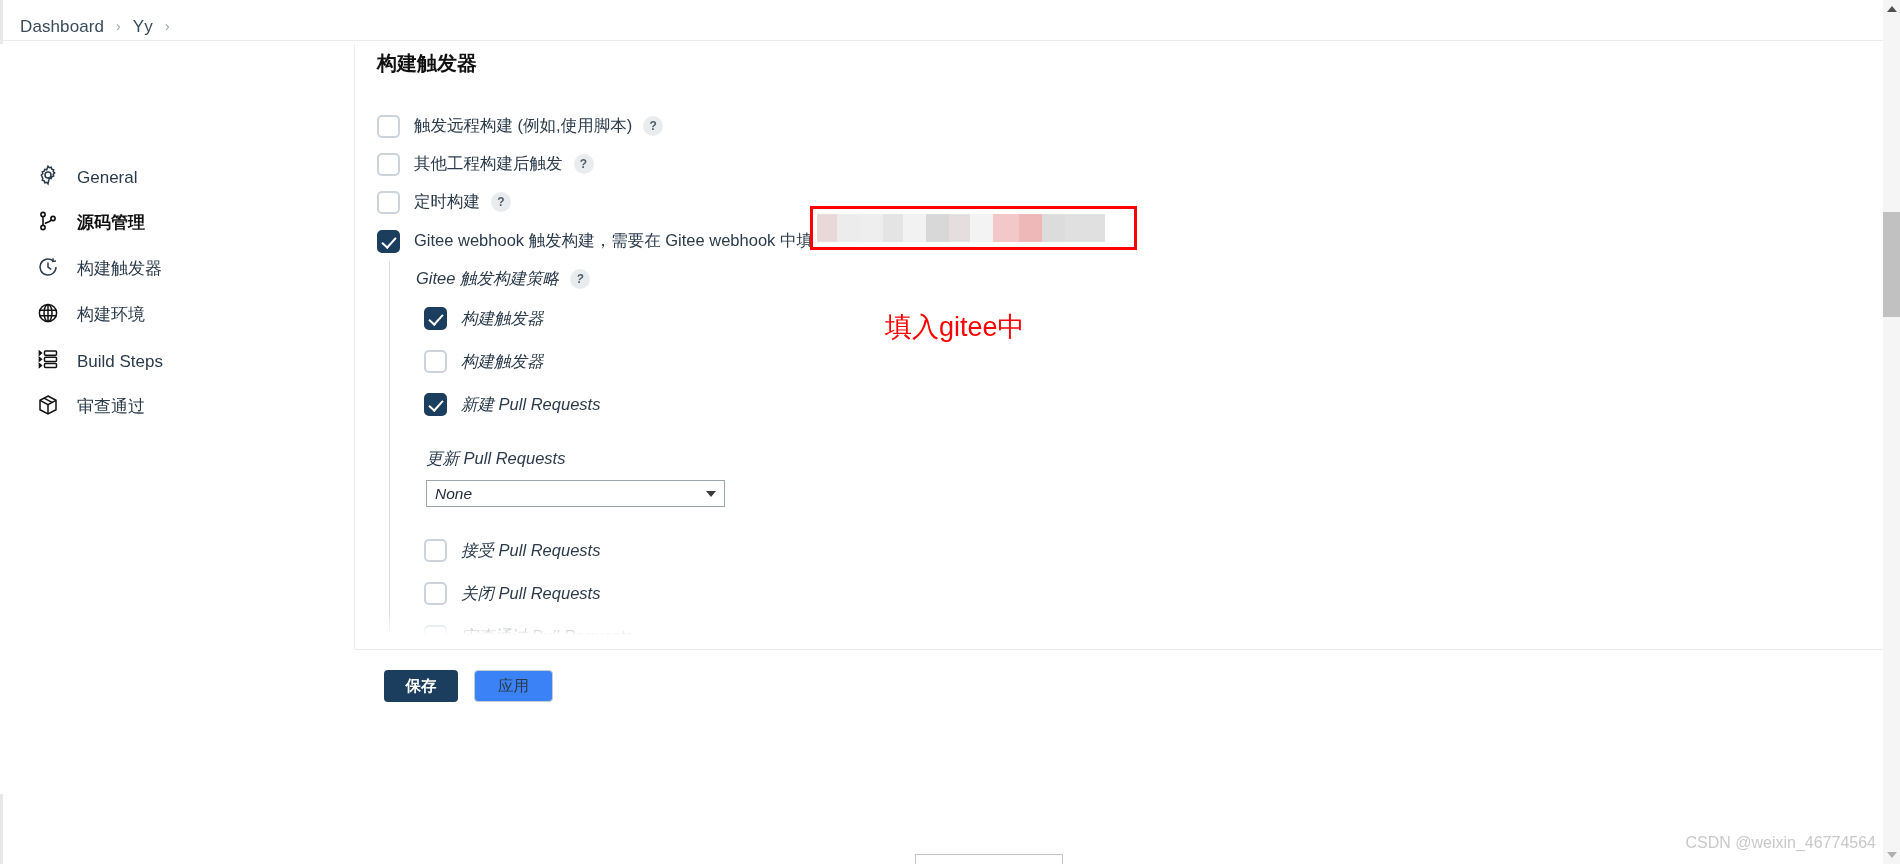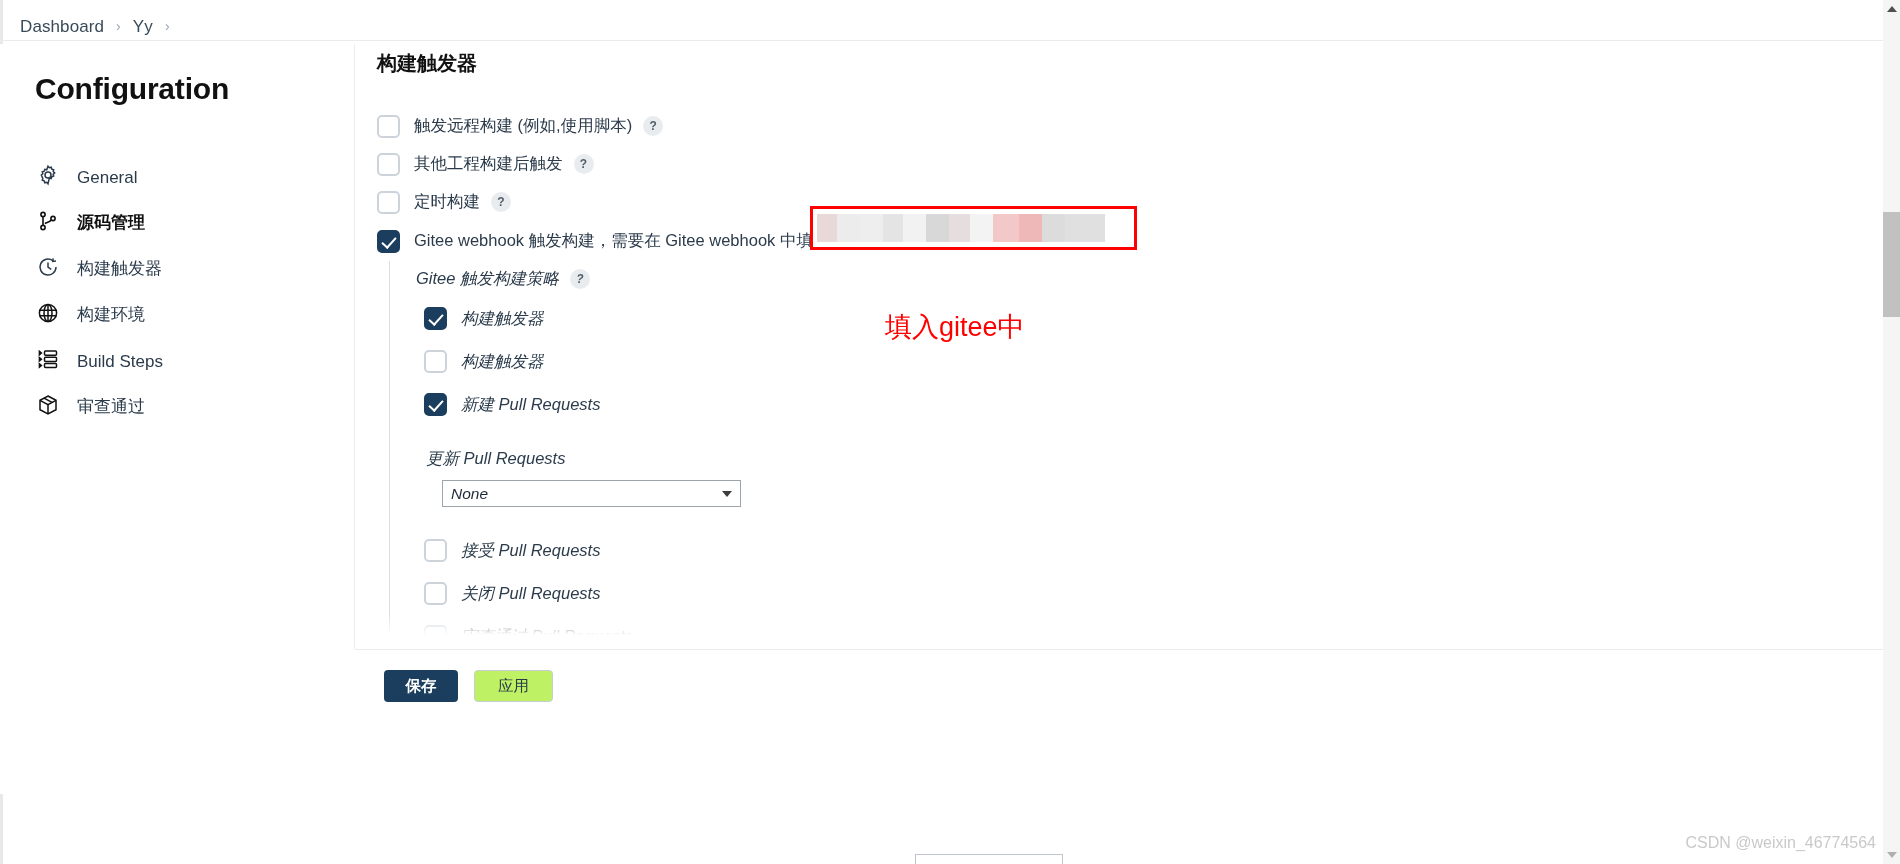--- a/index.html
+++ b/index.html
@@ -175,21 +175,21 @@
     padding-left: 2px; margin-bottom: 10px;
   }
   .select-box {
     width: 299px; height: 27px;
     border: 1px solid #9aa5ad;
     background: #ffffff;
     display: flex; align-items: center;
     justify-content: space-between;
     padding: 0 6px 0 8px;
     font-size: 15.5px; color: #1f2937;
-    margin-left: 18px;
+    margin-left: 2px;
     cursor: pointer;
   }
   .select-box .caret {
     width: 0; height: 0;
     border-left: 5px solid transparent;
     border-right: 5px solid transparent;
     border-top: 6px solid #3c3c3c;
     margin-right: 2px;
   }
 
@@ -220,21 +220,21 @@
     width: 74px; height: 32px;
     background: #1c3e5e; color: #ffffff;
     border: none; border-radius: 4px;
     font-size: 15.5px; font-weight: bold;
     font-family: "Liberation Sans", sans-serif;
     cursor: pointer;
   }
   .btn-apply {
     position: absolute; left: 119px; top: 20px;
     width: 79px; height: 32px;
-    background: #bef264; color: #2b3b4b;
+    background: #3b82f6; color: #2b3b4b;
     border: 1px solid #c6cdd4; border-radius: 4px;
     font-size: 15.5px;
     font-family: "Liberation Sans", sans-serif;
     cursor: pointer;
   }
   .ghost-field {
     position: absolute; left: 560px; top: 204px;
     width: 148px; height: 11px;
     border: 1px solid #bfc5cb;
     border-bottom: none;
@@ -285,21 +285,20 @@
 
   <div class="breadcrumb">
     <span class="crumb">Dashboard</span>
     <span class="sep">›</span>
     <span class="crumb">Yy</span>
     <span class="sep">›</span>
   </div>
   <div class="top-divider"></div>
 
   <div class="sidebar">
-    <div class="config-title">Configuration</div>
 
     <div class="nav">
 
       <div class="nav-item">
         <span class="nav-icon">
           <svg width="24" height="24" viewBox="0 0 24 24" fill="none" stroke="#2b3b4b" stroke-width="1.5">
             <circle cx="12" cy="12" r="3"></circle>
             <path d="M12 3.2l1.3 1.5 1.9-.5.6 1.9 1.9.6-.5 1.9 1.5 1.3-1.5 1.3.5 1.9-1.9.6-.6 1.9-1.9-.5L12 20.8l-1.3-1.5-1.9.5-.6-1.9-1.9-.6.5-1.9L5.3 12l1.5-1.3-.5-1.9 1.9-.6.6-1.9 1.9.5z"></path>
           </svg>
         </span>

